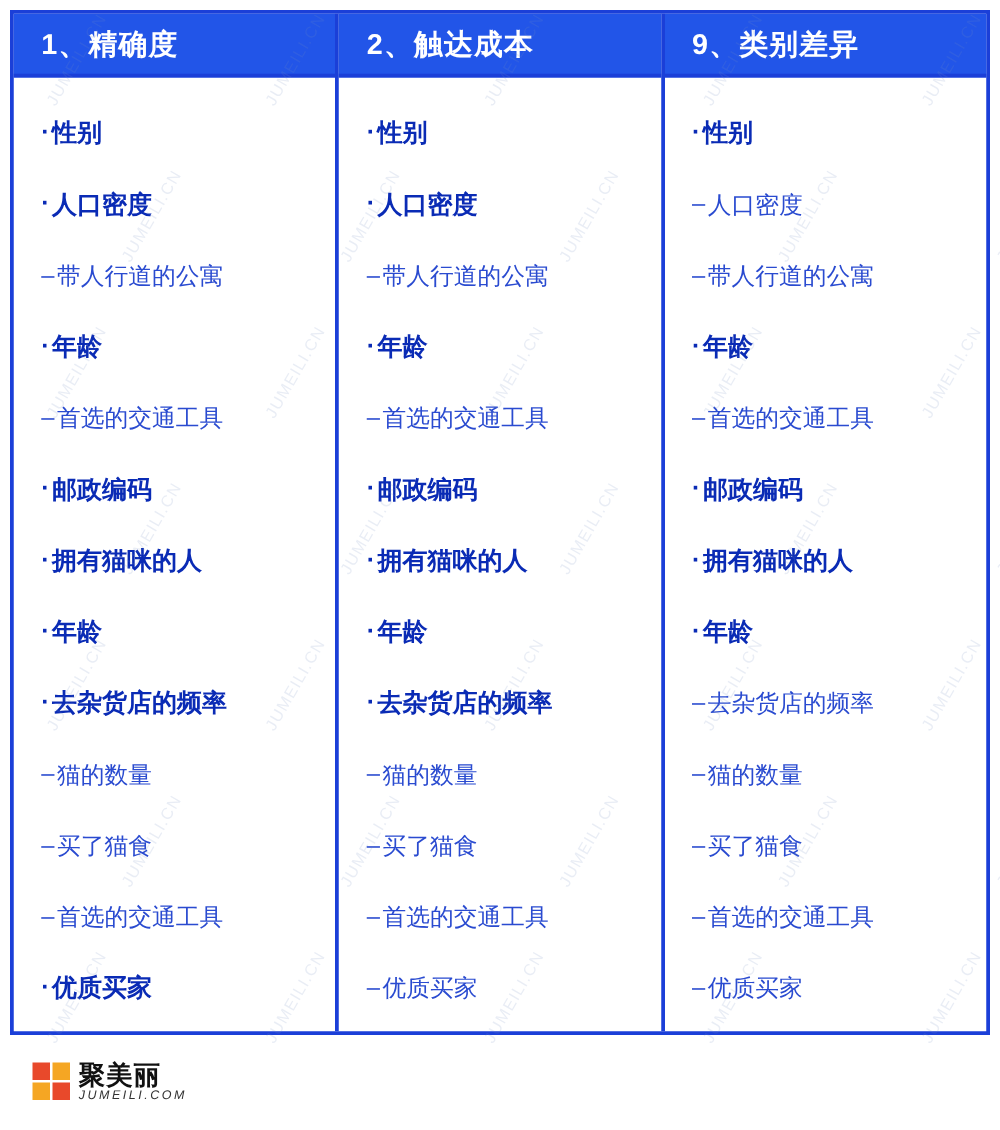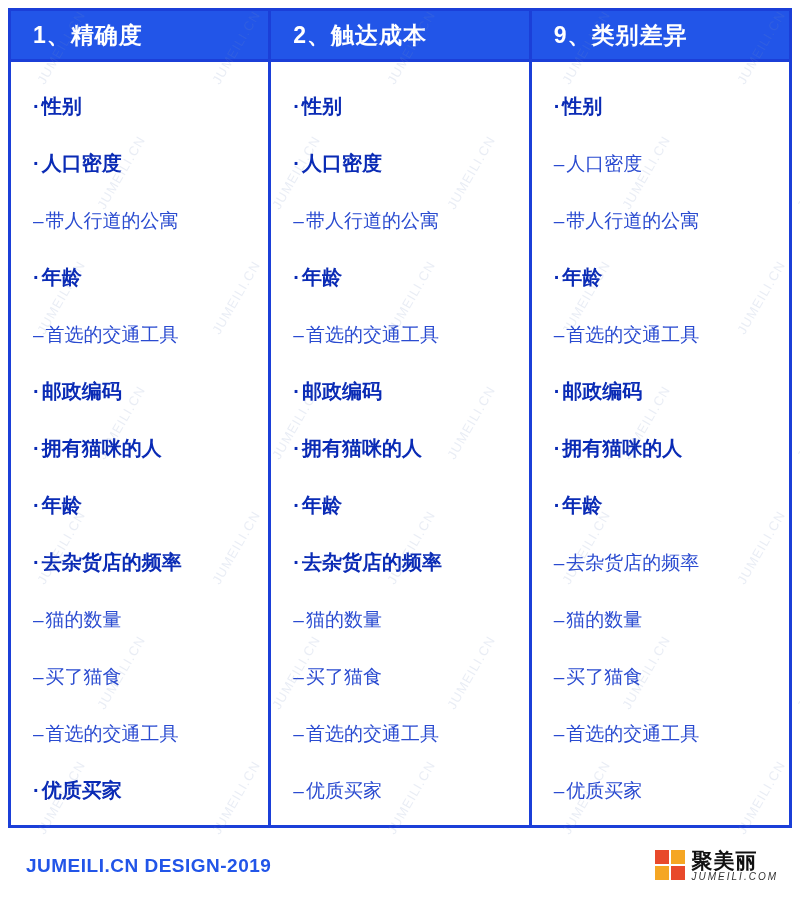--- a/index.html
+++ b/index.html
@@ -374,21 +374,20 @@
           </div>
           <div class="item plain">
             <span class="bullet">–</span>
             <span class="txt">优质买家</span>
           </div>
         </div>
       </div>
     </div>
 
   <div class="footer">
-    <div class="footer-text">JUMEILI.CN DESIGN-2019</div>
     <div class="brand">
       <div class="brand-mark">
         <i></i>
           <i></i>
           <i></i>
           <i></i>
       </div>
       <div class="brand-txt">
         <div class="brand-cn">聚美丽</div>
         <div class="brand-en">JUMEILI.COM</div>

